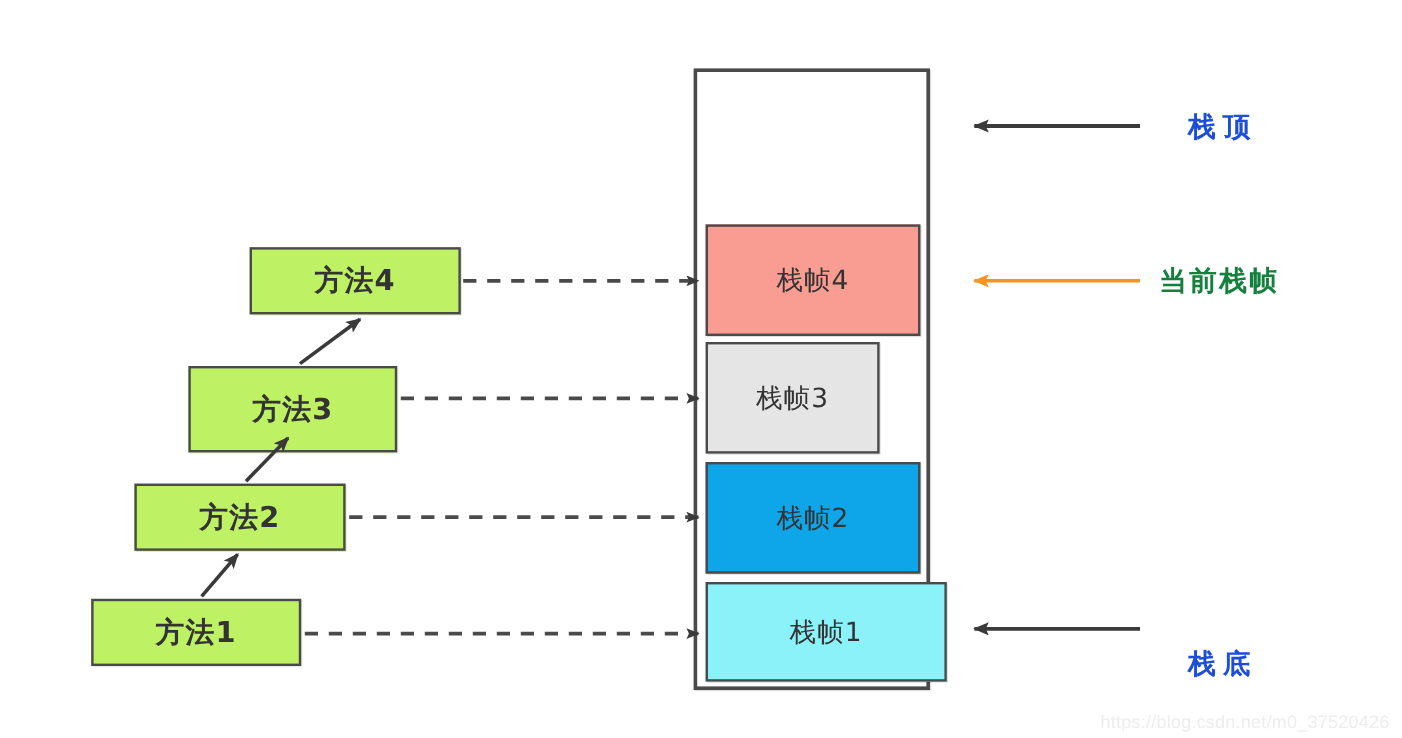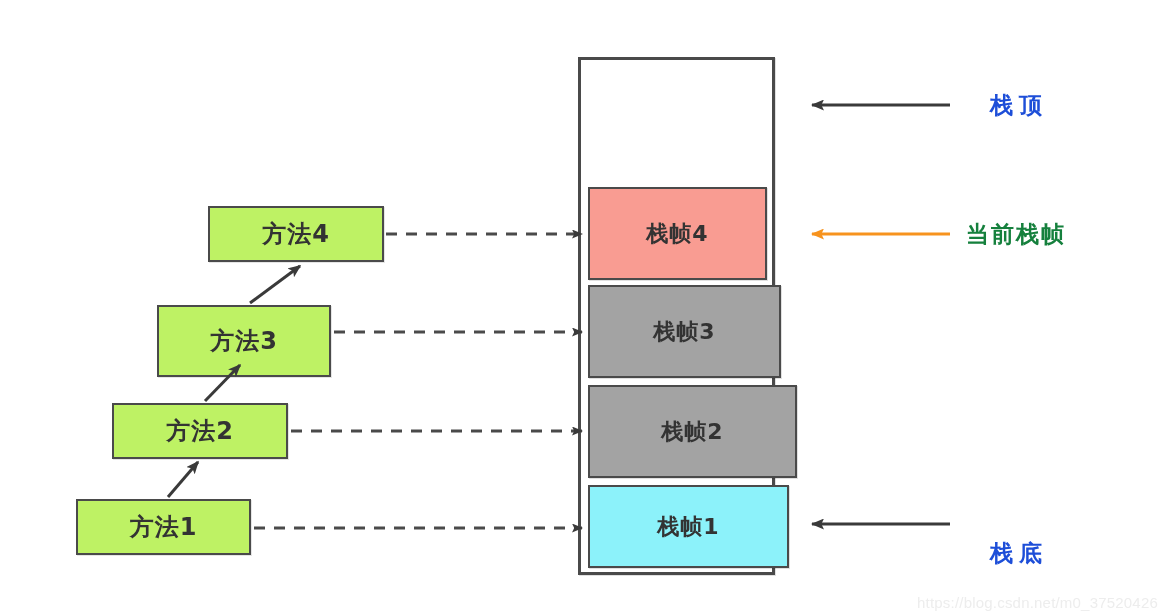--- a/index.html
+++ b/index.html
@@ -43,21 +43,21 @@
     box-shadow: 1px 1px 0 rgba(0,0,0,0.12);
   }
   .stack-frame {
     position: absolute;
     box-sizing: border-box;
     border: 2.5px solid #4a4a4a;
     display: flex;
     align-items: center;
     justify-content: center;
     color: #333333;
-    font-weight: bold;
+    font-weight: normal;
     font-size: 22px;
     letter-spacing: 1px;
     box-shadow: 1px 1px 0 rgba(0,0,0,0.12);
   }
 
   
   .side-label {
     position: absolute;
     font-weight: bold;
     font-size: 23px;
@@ -97,22 +97,22 @@
   <div id="methods-layer">
       <div class="method-box" style="left: 208px; top: 206px; width: 176px; height: 56px;">方法4</div>
       <div class="method-box" style="left: 157px; top: 305px; width: 174px; height: 72px;">方法3</div>
       <div class="method-box" style="left: 112px; top: 403px; width: 176px; height: 56px;">方法2</div>
       <div class="method-box" style="left: 76px; top: 499px; width: 175px; height: 56px; text-align: center;">方法1</div>
     </div>
 
   <div class="stack-container" id="stack-container" style="left: 578px; top: 57px; width: 197px; height: 518px;"></div>
   <div id="frames-layer">
       <div class="stack-frame" style="left: 588px; top: 187px; width: 179px; height: 93px; background: rgb(249, 156, 146);">栈帧4</div>
-      <div class="stack-frame" style="left: 588px; top: 285px; width: 193px; height: 93px; background: #a3a3a3;">栈帧3</div>
-      <div class="stack-frame" style="left: 588px; top: 385px; width: 209px; height: 93px; background: #a3a3a3;">栈帧2</div>
+      <div class="stack-frame" style="left: 588px; top: 285px; width: 145px; height: 93px; background: #e5e5e5;">栈帧3</div>
+      <div class="stack-frame" style="left: 588px; top: 385px; width: 179px; height: 93px; background: #0ea5e9;">栈帧2</div>
       <div class="stack-frame" style="left: 588px; top: 485px; width: 201px; height: 83px; background: rgb(140, 242, 250);">栈帧1</div>
     </div>
 
   <div id="annotations-layer">
       <div class="side-label dark" style="left: 990px; top: 90px;">栈顶</div>
       <div class="side-label accent" style="left: 966px; top: 219px;">当前栈帧</div>
       <div class="side-label dark" style="left: 990px; top: 538px; font-family: Liberation Serif, serif;">栈底</div>
     </div>
 
   <svg class="overlay" id="arrow-overlay" viewBox="0 0 1168 615" xmlns="http://www.w3.org/2000/svg">

